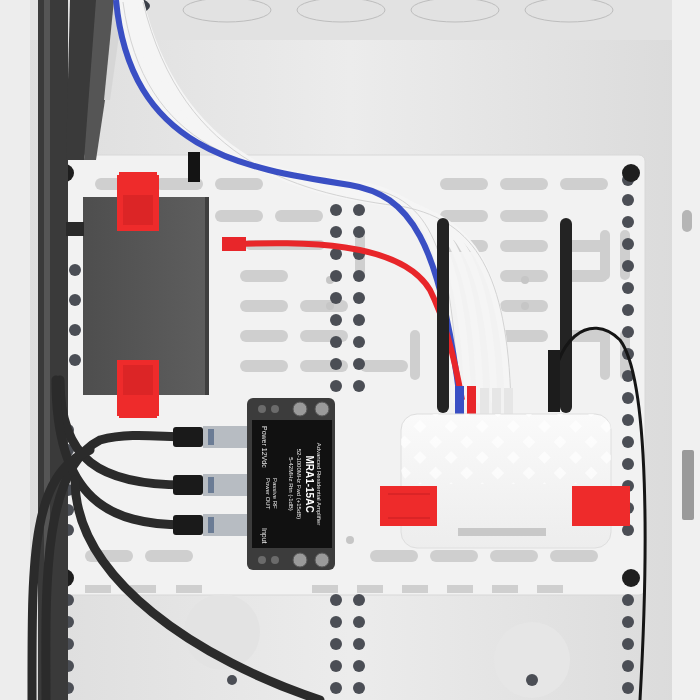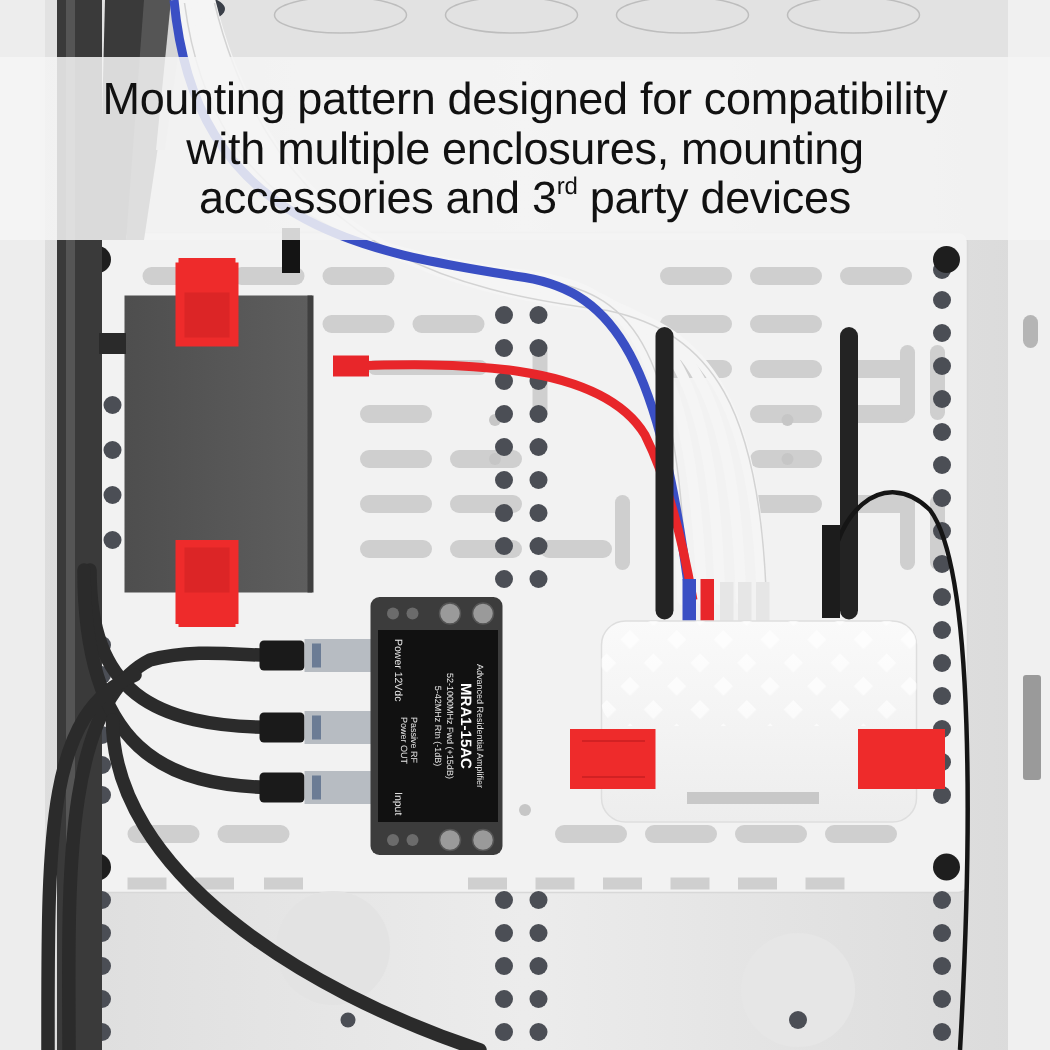--- a/index.html
+++ b/index.html
@@ -310,18 +310,13 @@
     <div>52-1000MHz Fwd (+15dB)</div>
     <div>5-42MHz Rtn (-1dB)</div>
   </div>
   <div class="label-vert" style="left:268px; top:426px; transform: rotate(90deg); font-size:7px;">Power 12Vdc</div>
   <div class="label-vert" style="left:278px; top:478px; transform: rotate(90deg); font-size:6px; line-height:7px;">
     <div>Passive RF</div>
     <div>Power OUT</div>
   </div>
   <div class="label-vert" style="left:268px; top:528px; transform: rotate(90deg); font-size:7px;">Input</div>
 
-  <div class="caption-band">
-    <div class="caption-line">Mounting pattern designed for compatibility</div>
-    <div class="caption-line">with multiple enclosures, mounting</div>
-    <div class="caption-line"><span>accessories and 3</span><sup>rd</sup><span> party devices</span></div>
-  </div>
 </div>
 
 </body></html>

